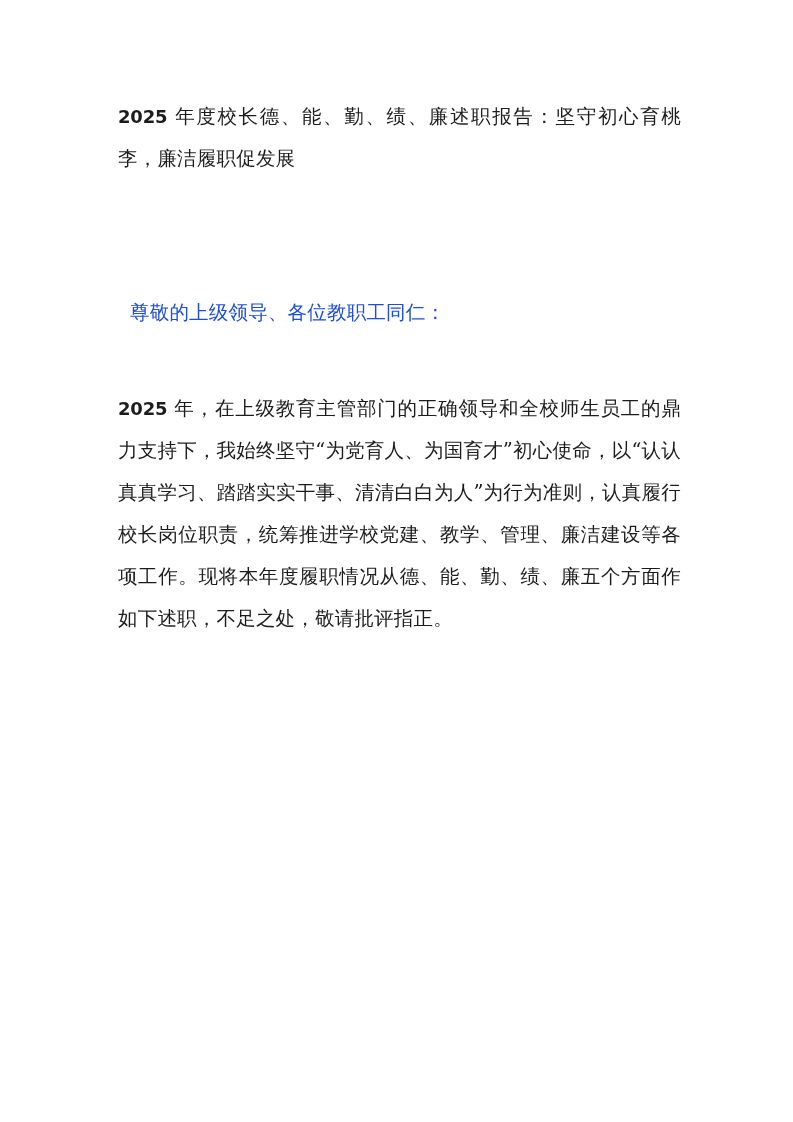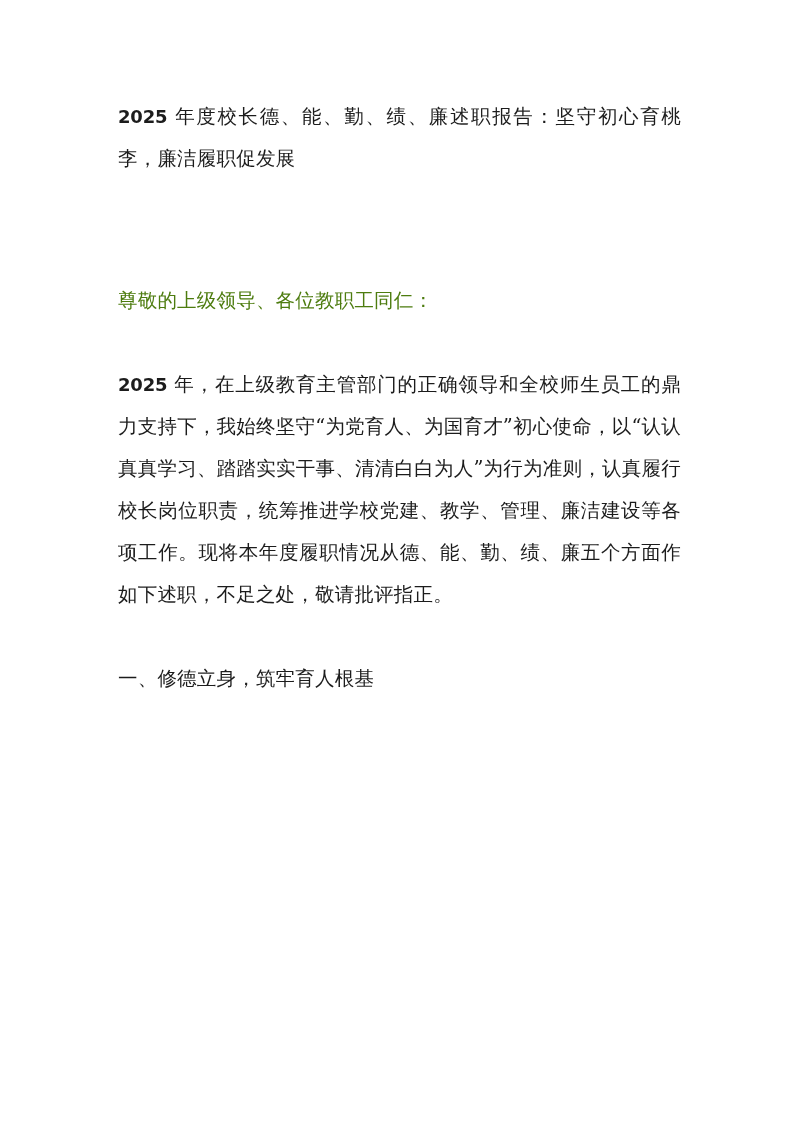--- a/index.html
+++ b/index.html
@@ -63,25 +63,25 @@
   .heading {
     margin: 0;
     font-size: 19.5px;
     line-height: 42px;
     font-weight: 400;
     letter-spacing: 0.2px;
     color: #1c1c1c;
   }
 
   .greeting {
-    margin: 0;
+    margin: 12px;
     font-size: 19.5px;
     line-height: 42px;
     letter-spacing: 0.2px;
-    color: #4d7c0f;
+    color: #1d4ed8;
   }
 
   
   .doc-body {
     text-rendering: optimizeLegibility;
   }
 </style>
 </head>
 <body>
 
@@ -94,20 +94,19 @@
     <div class="spacer-lg"></div>
 
     <p class="greeting">尊敬的上级领导、各位教职工同仁：</p>
 
     <div class="spacer"></div>
 
     <p class="para"><span class="num">2025</span><span> 年，在上级教育主管部门的正确领导和全校师生员工的鼎力支持下，我始终坚守“为党育人、为国育才”初心使命，以“认认真真学习、踏踏实实干事、清清白白为人”为行为准则，认真履行校长岗位职责，统筹推进学校党建、教学、管理、廉洁建设等各项工作。现将本年度履职情况从德、能、勤、绩、廉五个方面作如下述职，不足之处，敬请批评指正。</span></p>
 
     <div class="spacer"></div>
 
-    <p class="heading">一、修德立身，筑牢育人根基</p>
 
     <div class="spacer"></div>
 
 
   </div>
 
 </div>
 
 </body></html>

